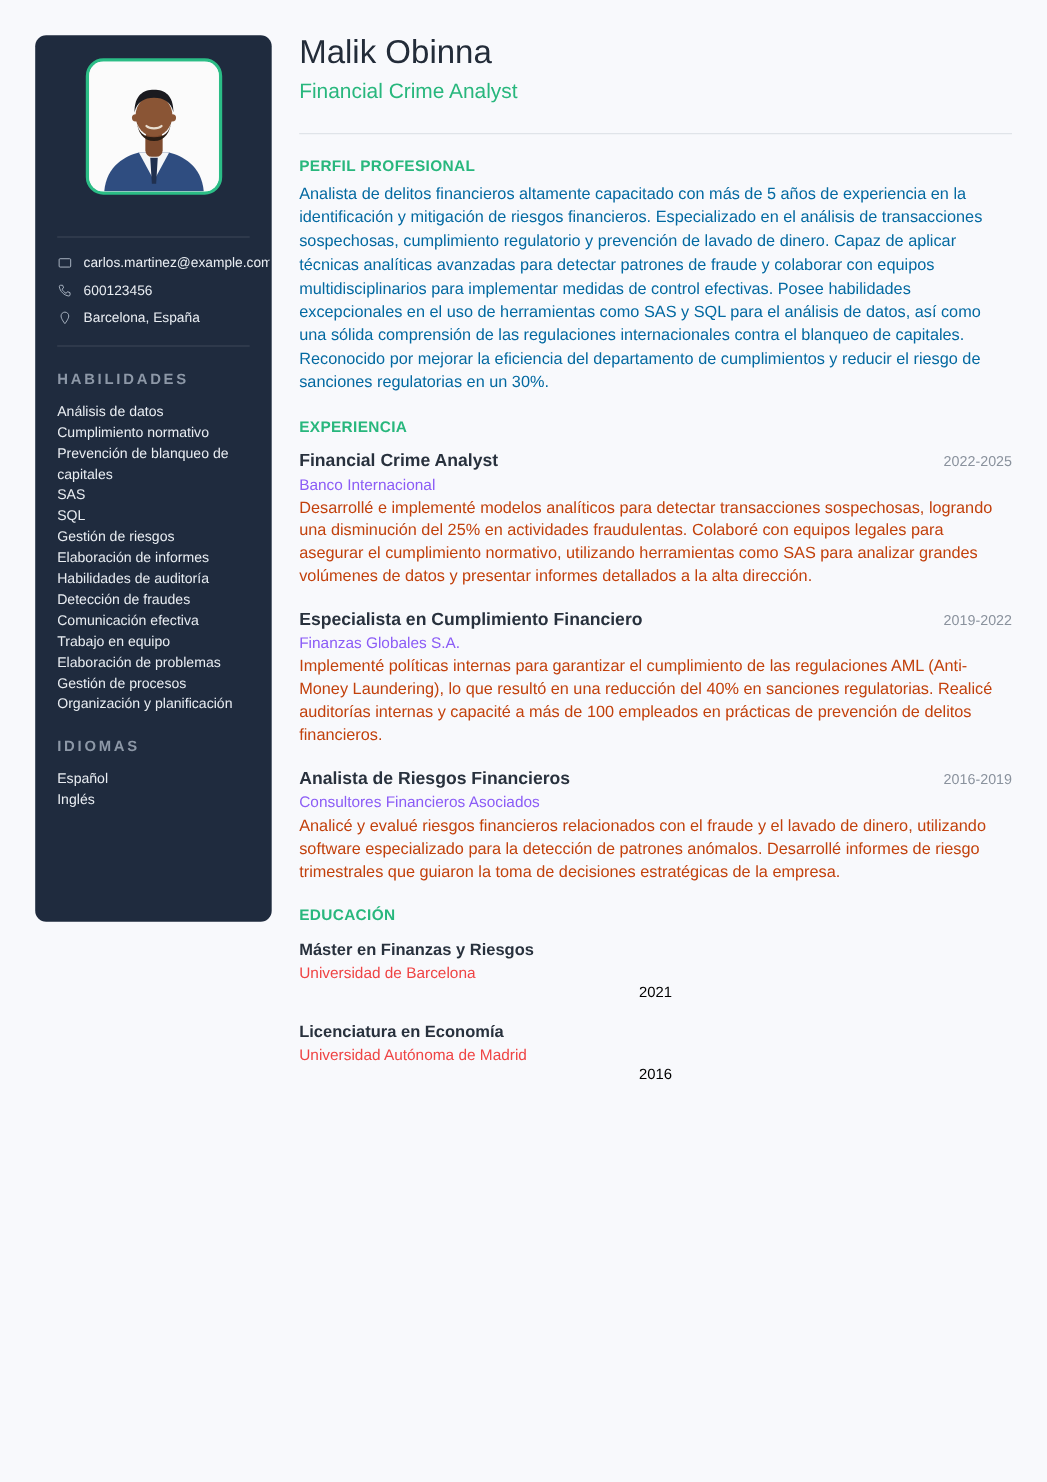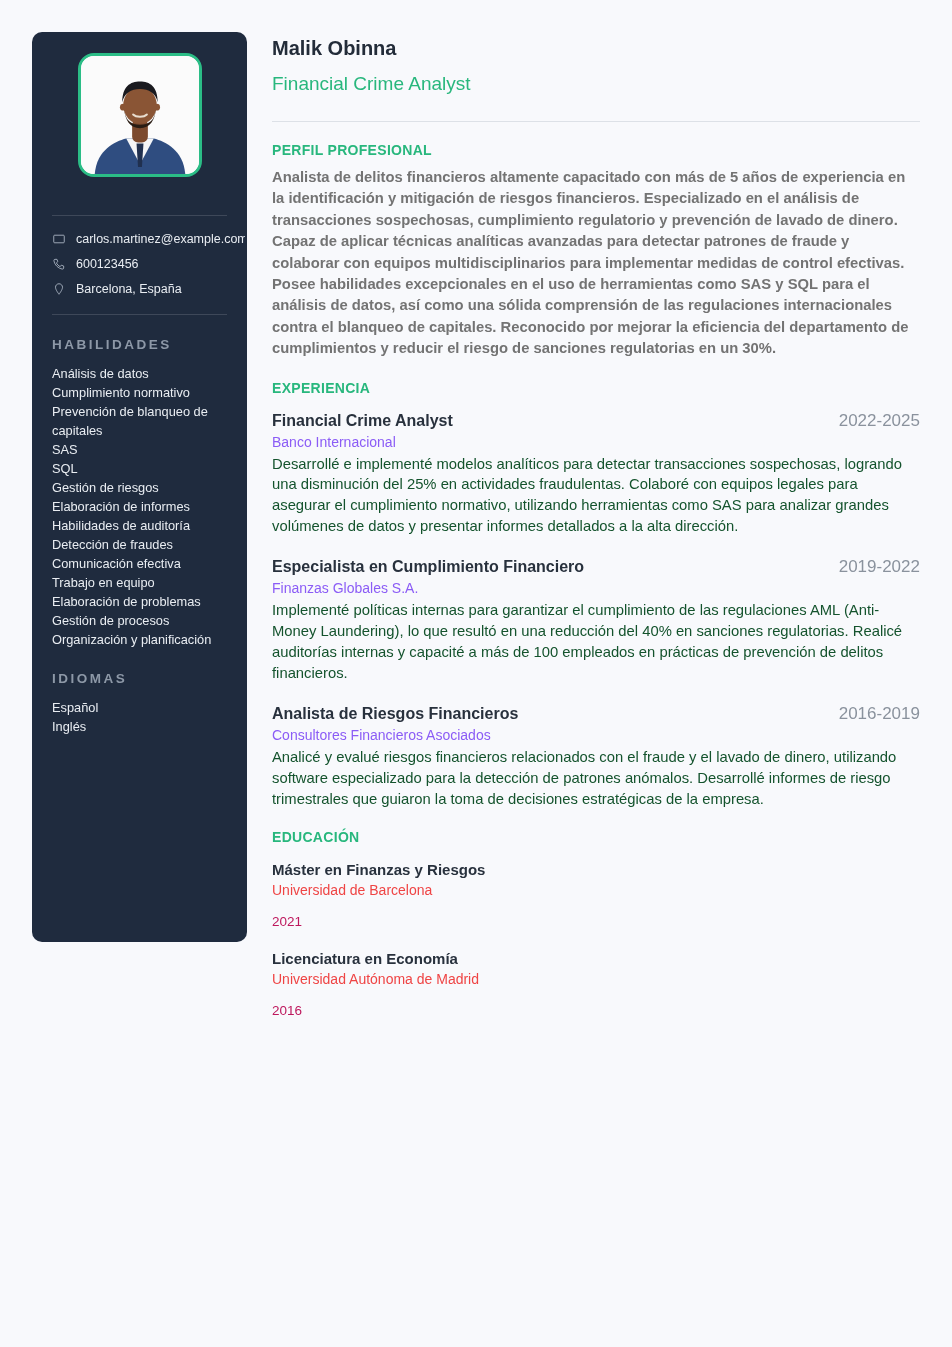--- a/index.html
+++ b/index.html
@@ -6,21 +6,21 @@
   body{
     width:952px;height:1347px;overflow:hidden;
     background:#f8f9fc;
     font-family:"Liberation Sans", sans-serif;
     -webkit-font-smoothing:antialiased;
   }
   .page{position:relative;width:952px;height:1347px;}
 
   
   .sidebar{
-    position:absolute;left:32px;top:32px;width:215px;height:910px;
+    position:absolute;left:32px;top:32px;width:215px;height:806px;
     background:#1f2b3e;border-radius:10px;box-sizing:border-box;
     padding:21px 20px 20px 20px;color:#e9edf2;
   }
   .photo-frame{
     width:118px;height:118px;margin:0 auto;
     border:3px solid #2bbd86;border-radius:16px;overflow:hidden;background:#fbfbfb;
   }
   .photo-frame svg{display:block;width:118px;height:118px;}
   .side-divider{
     border:none;border-top:1px solid rgba(255,255,255,0.14);
@@ -35,41 +35,41 @@
   .contact-row svg{flex:0 0 auto;width:14px;height:14px;stroke:#aeb8c6;fill:none;stroke-width:1.5;}
   .side-heading{
     margin:22px 0 0 0;font-size:13.5px;font-weight:bold;
     letter-spacing:2.5px;color:#8d98a7;
   }
   .side-list{list-style:none;margin:12px 0 0 0;padding:0;}
   .side-list li{font-size:12.8px;line-height:19px;color:#e9edf2;}
 
   
   .main{position:absolute;left:272px;top:30px;width:648px;}
-  .name{margin:0;font-size:20px;font-weight:700;color:#232c39;line-height:36px;}
+  .name{margin:0;font-size:30px;font-weight:400;color:#232c39;line-height:36px;}
   .job-headline{margin:7px 0 0 0;font-size:19px;color:#28b77d;}
   .main-divider{border:none;border-top:1px solid #dde1e7;margin:26px 0 0 0;}
   .section-heading{
     margin:20px 0 0 0;font-size:14px;font-weight:bold;color:#28b77d;letter-spacing:.3px;
   }
   .profile-text{
-    margin:9px 0 0 0;font-size:14.8px;line-height:21.4px;color:#737373;font-weight:bold;
+    margin:9px 0 0 0;font-size:14.8px;line-height:21.4px;color:#0369a1;
   }
   .job{margin-top:15px;}
   .job + .job{margin-top:21px;}
   .job-head{display:flex;justify-content:space-between;align-items:baseline;}
   .job-title{font-size:16px;font-weight:bold;color:#28313d;}
-  .job-dates{font-size:17px;color:#8a929d;}
+  .job-dates{font-size:13px;color:#8a929d;}
   .job-company{margin-top:3px;font-size:14px;color:#8b5cf6;}
-  .job-desc{margin-top:4px;font-size:14.8px;line-height:20.7px;color:#14532d;}
+  .job-desc{margin-top:4px;font-size:14.8px;line-height:20.7px;color:#c2410c;}
   .edu{margin-top:16px;}
   .edu + .edu{margin-top:21px;}
   .edu-degree{font-size:15px;font-weight:bold;color:#28313d;}
   .edu-school{margin-top:4px;font-size:14px;color:#ef4444;}
-  .edu-year{margin-top:16px;font-size:13.5px;color:#be185d;}
+  .edu-year{margin-top:2px;font-size:13.5px;color:#000000;text-align:center;}
 </style>
 </head>
 <body>
 
 <div class="page">
 
   <aside class="sidebar">
 
     <div class="photo-frame">
       <svg viewBox="0 0 120 120">

